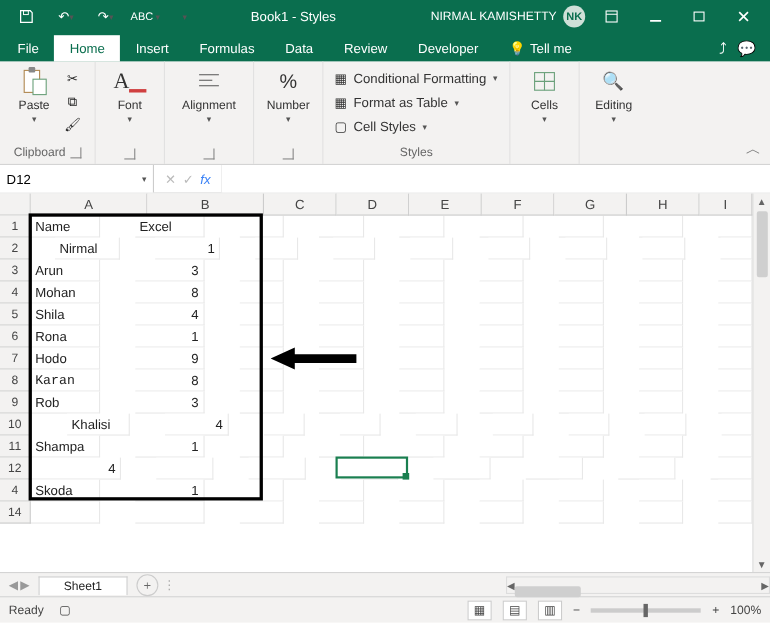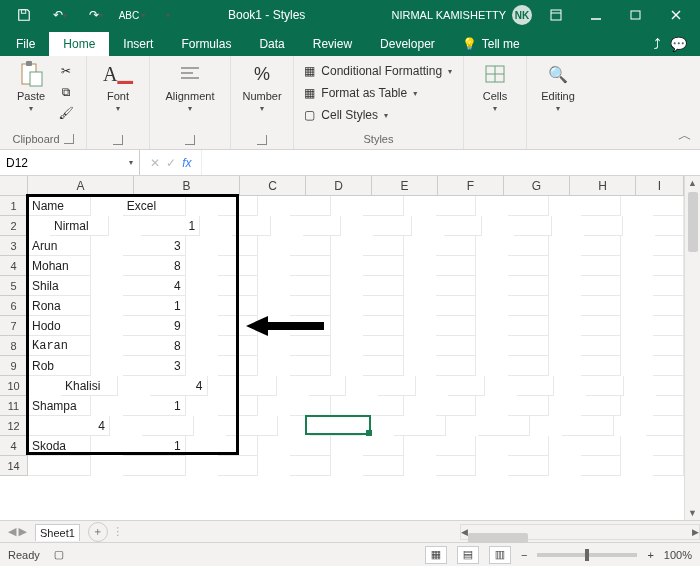--- a/index.html
+++ b/index.html
@@ -62,21 +62,21 @@
 
   .selected-cell { position: absolute; border: 2px solid #1a7f50; background: #fff; z-index: 3; pointer-events: none; }
   .selected-cell::after { content:""; position:absolute; right:-3px; bottom:-3px; width:6px; height:6px; background:#1a7f50; }
 
   .overlay-border { position: absolute; border: 3px solid #000; z-index: 4; pointer-events: none; }
   .overlay-arrow { position: absolute; z-index: 5; }
 
   
   .sheettabs { height: 22px; background: #f3f2f1; border-top: 1px solid #d4d4d4; display: flex; align-items: center; font-size: 11px; }
   .nav { display: flex; gap: 2px; padding: 0 8px; color: #999; }
-  .sheet-tab { background: #fff; border: 1px solid #ccc; border-bottom: none; padding: 2px 4px; position: relative; top: 1px; text-align: center; }
+  .sheet-tab { background: #fff; border: 1px solid #ccc; border-bottom: none; padding: 2px 22px; position: relative; top: 1px; text-align: center; }
   .addsheet { width: 20px; height: 20px; border: 1px solid #ccc; border-radius: 50%; display:flex; align-items:center; justify-content:center; margin-left: 8px; color:#666; }
   .hscroll { margin-left: auto; width: 240px; height: 16px; background: #f3f2f1; display:flex; align-items:center; border:1px solid #ddd; }
   .hscroll .track { flex:1; position:relative; }
   .hscroll .thumb { position:absolute; left:0; width:60px; top:1px; height:10px; background:#cfcfcf; border-radius:2px; }
 
   
   .status { height: 24px; background: #f3f2f1; border-top: 1px solid #d4d4d4; display: flex; align-items: center; font-size: 11px; color: #444; padding: 0 8px; gap: 14px; }
   .status .right { margin-left: auto; display: flex; align-items: center; gap: 10px; }
   .viewbtn { width: 22px; height: 18px; border: 1px solid #ccc; background: #fff; display:flex; align-items:center; justify-content:center; }
   .zoom-slider { width: 100px; height: 4px; background: #ccc; position: relative; }

